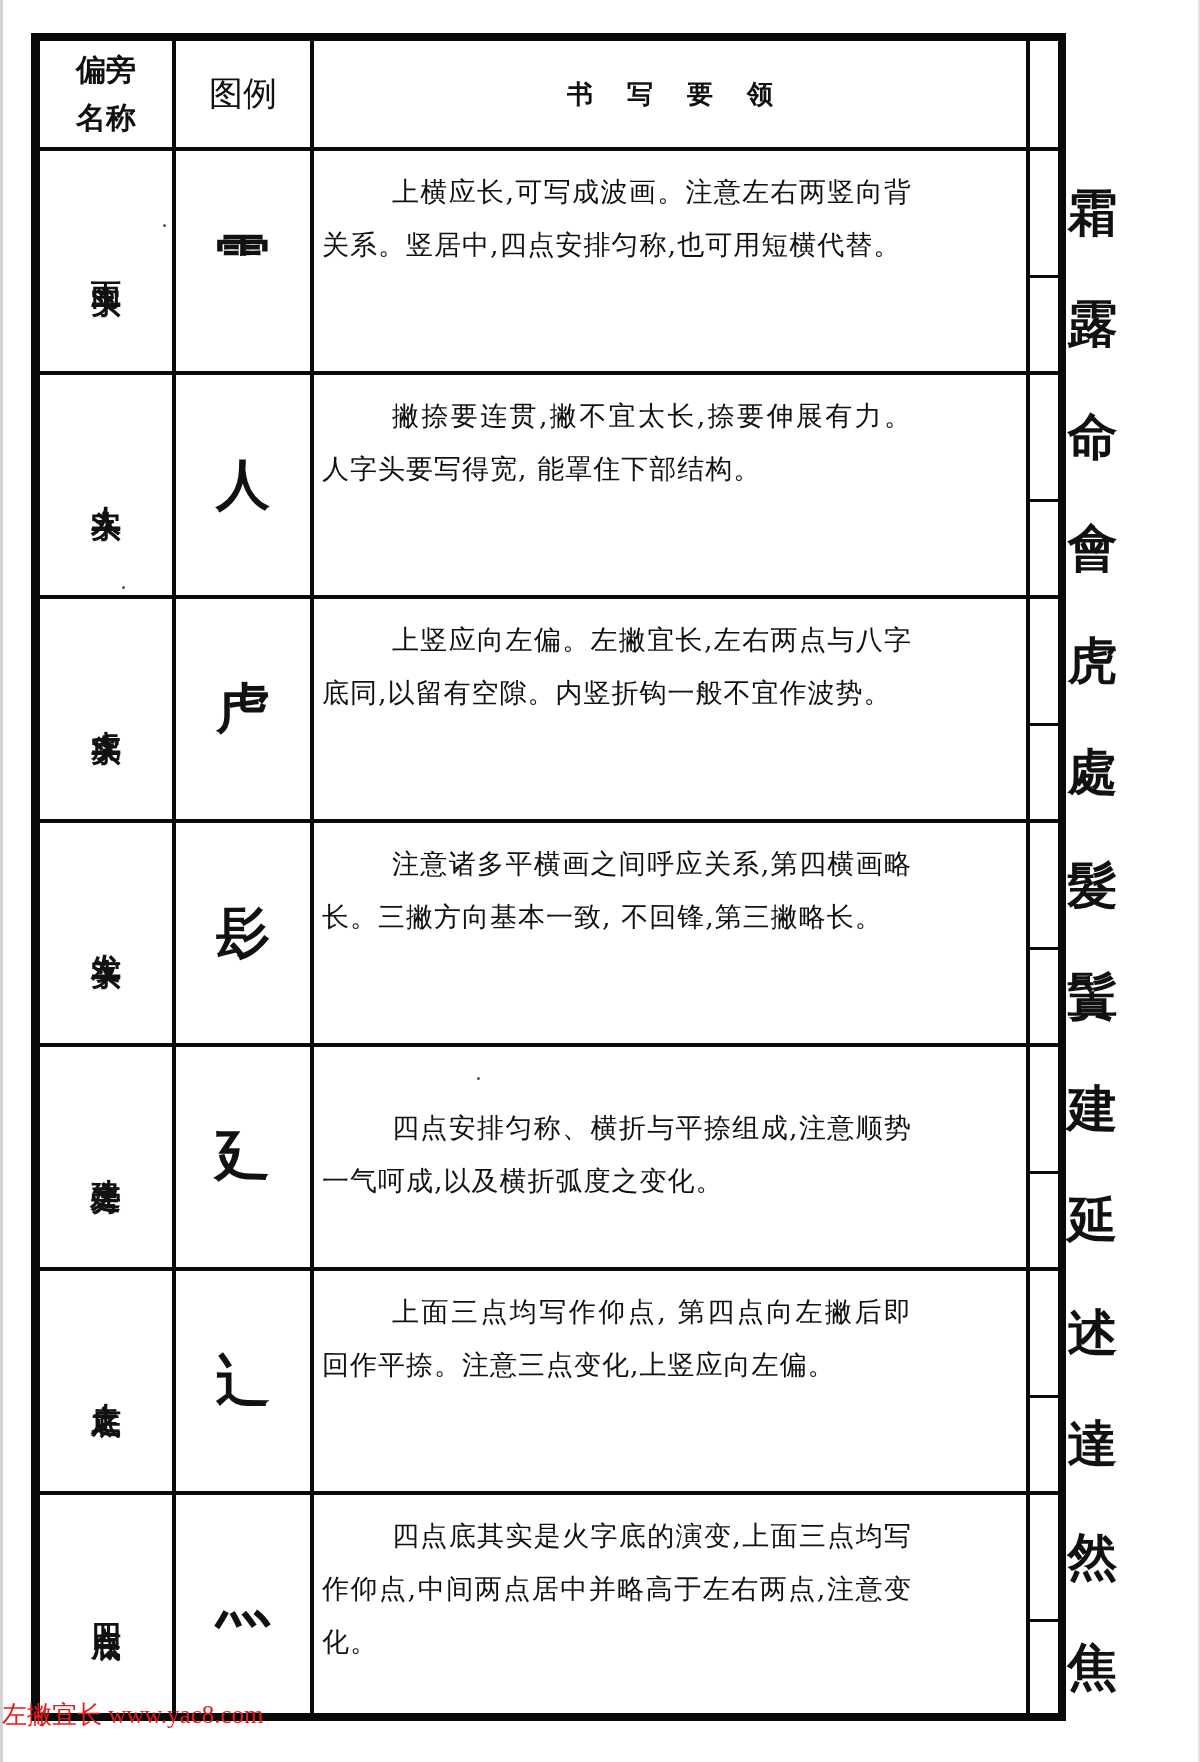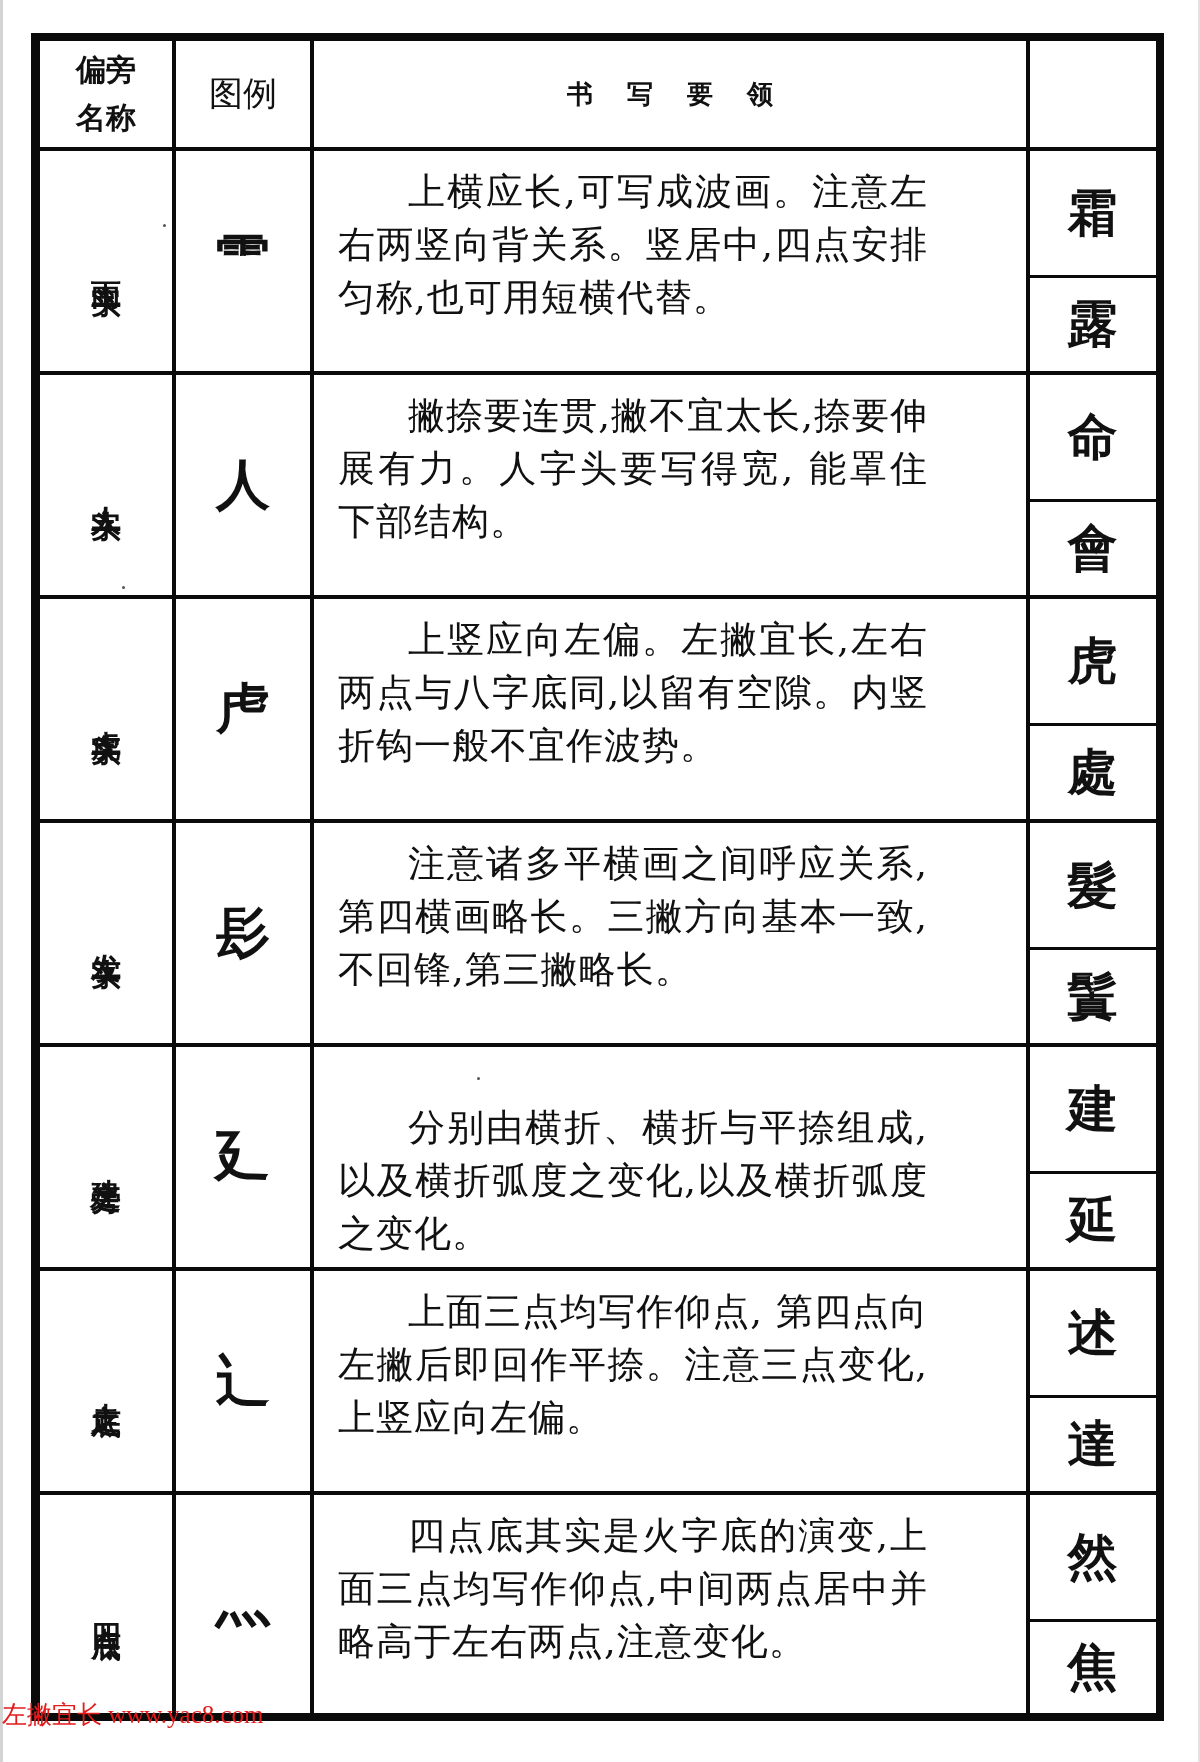--- a/index.html
+++ b/index.html
@@ -1,38 +1,38 @@
 <!DOCTYPE html>
 <html><head>
 <meta charset="utf-8">
 <style>
   html, body { margin: 0; padding: 0; background: #ffffff; }
   body { width: 1200px; height: 1762px; position: relative; overflow: hidden;
          font-family: "DejaVu Sans", "Liberation Sans", sans-serif; color: #111; }
   .page-edge { position: absolute; left: 0; top: 0; width: 3px; height: 1762px; background: #d4d4d4; }
   .page-edge-r { position: absolute; right: 0; top: 0; width: 2px; height: 1762px; background: #e2e2e2; }
 
-  .table { position: absolute; left: 31px; top: 33px; width: 1133px; height: 1688px;
+  .table { position: absolute; left: 31px; top: 33px; width: 1035px; height: 1688px;
            border: 8px solid #0a0a0a; box-sizing: border-box; border-left-width: 9px; }
   .vline { position: absolute; top: 0; bottom: 0; width: 4px; background: #0a0a0a; }
   .hline { position: absolute; left: 0; right: 0; height: 4px; background: #0a0a0a; }
   .sline { position: absolute; height: 3px; background: #0a0a0a; }
 
   .cell { position: absolute; display: flex; align-items: center; justify-content: center; box-sizing: border-box; }
 
   .hdr-name { font-size: 30px; font-weight: bold; line-height: 48px; text-align: center; }
   .hdr-illus { font-size: 34px; font-weight: normal; }
   .hdr-desc { font-size: 26px; font-weight: bold; letter-spacing: 34px; padding-left: 34px; }
   .hdr-sample { font-size: 30px; font-weight: bold; letter-spacing: 40px; padding-left: 40px; }
 
   .name-vert { font-size: 30px; font-weight: bold; writing-mode: vertical-rl; text-orientation: upright; letter-spacing: 2px; line-height: 1; }
   .illus { font-family: "DejaVu Serif", "Liberation Serif", serif; font-size: 54px; font-weight: bold; }
 
-  .desc { position: absolute; left: 24px; width: 590px; font-family: "DejaVu Serif", "Liberation Serif", serif;
-          font-size: 37px; line-height: 53px; text-indent: 70px; text-align: justify; letter-spacing: 1px; }
+  .desc { position: absolute; left: 8px; width: 590px; font-family: "DejaVu Serif", "Liberation Serif", serif;
+          font-size: 27px; line-height: 53px; text-indent: 70px; text-align: justify; letter-spacing: 1px; }
 
   .sample { font-family: "DejaVu Serif", "Liberation Serif", serif; font-size: 50px; font-weight: bold; }
 
   .watermark { position: absolute; left: 2px; top: 1700px; color: #e31b1b;
                font-family: "Liberation Serif", "DejaVu Serif", serif; font-size: 25px; line-height: 30px; white-space: nowrap; }
   .speck { position: absolute; width: 3px; height: 3px; background: #555; border-radius: 50%; }
 </style>
 </head>
 <body>
 
@@ -147,21 +147,21 @@
   </div>
 
   <div>
     <div class="cell" style="left:0; top:1006px; width:132px; height:220px">
       <span class="name-vert">建之旁</span>
     </div>
     <div class="cell" style="left:136px; top:1006px; width:134px; height:220px">
       <span class="illus">廴</span>
     </div>
     <div class="cell" style="left:274px; top:1006px; width:712px; height:220px; justify-content:flex-start">
-      <div class="desc" style="top:54px">分别由横折、横折与平捺组成,以及横折弧度之变化,以及横折弧度之变化。</div>
+      <div class="desc" style="top:54px">四点安排匀称、横折与平捺组成,注意顺势一气呵成,以及横折弧度之变化。</div>
     </div>
     <div class="cell" style="left:990px; top:1006px; width:125px; height:124px">
       <span class="sample">建</span>
     </div>
     <div class="cell" style="left:990px; top:1133px; width:125px; height:93px">
       <span class="sample">延</span>
     </div>
   </div>
 
   <div>

